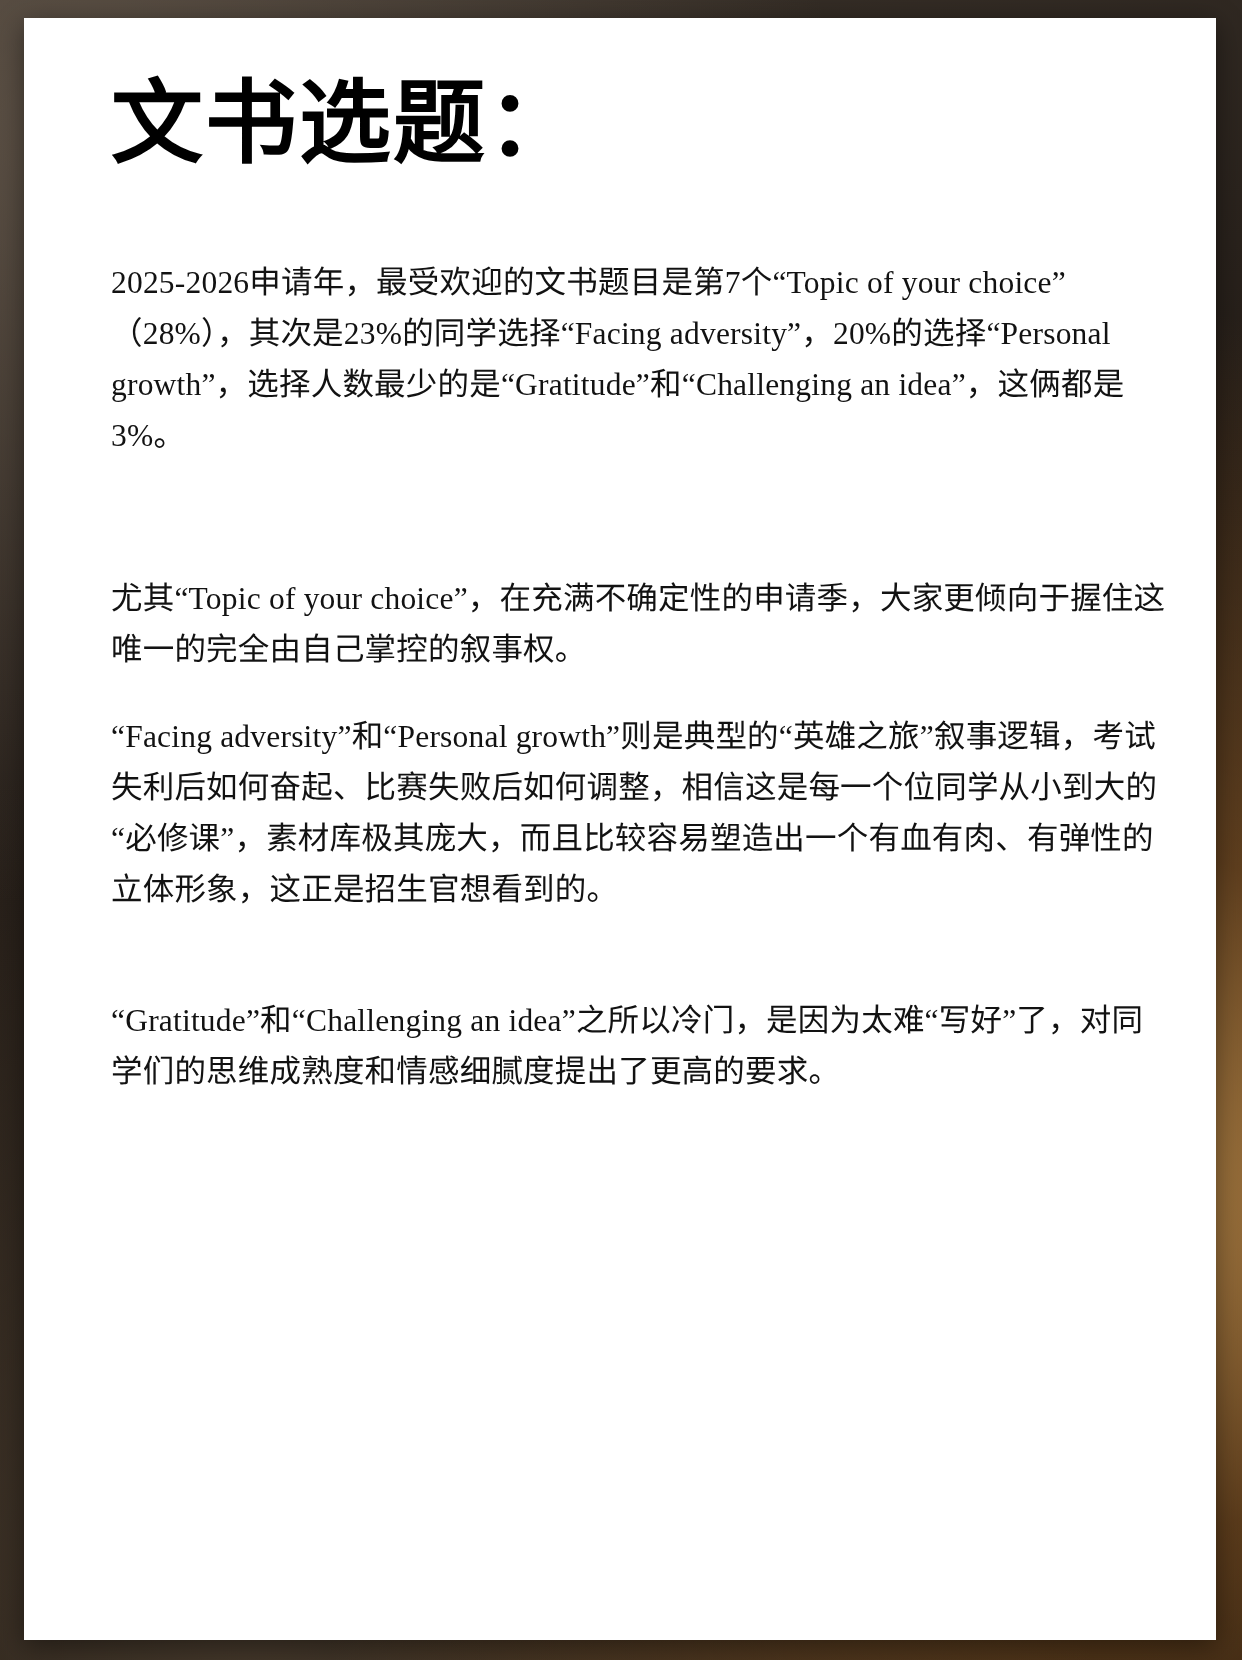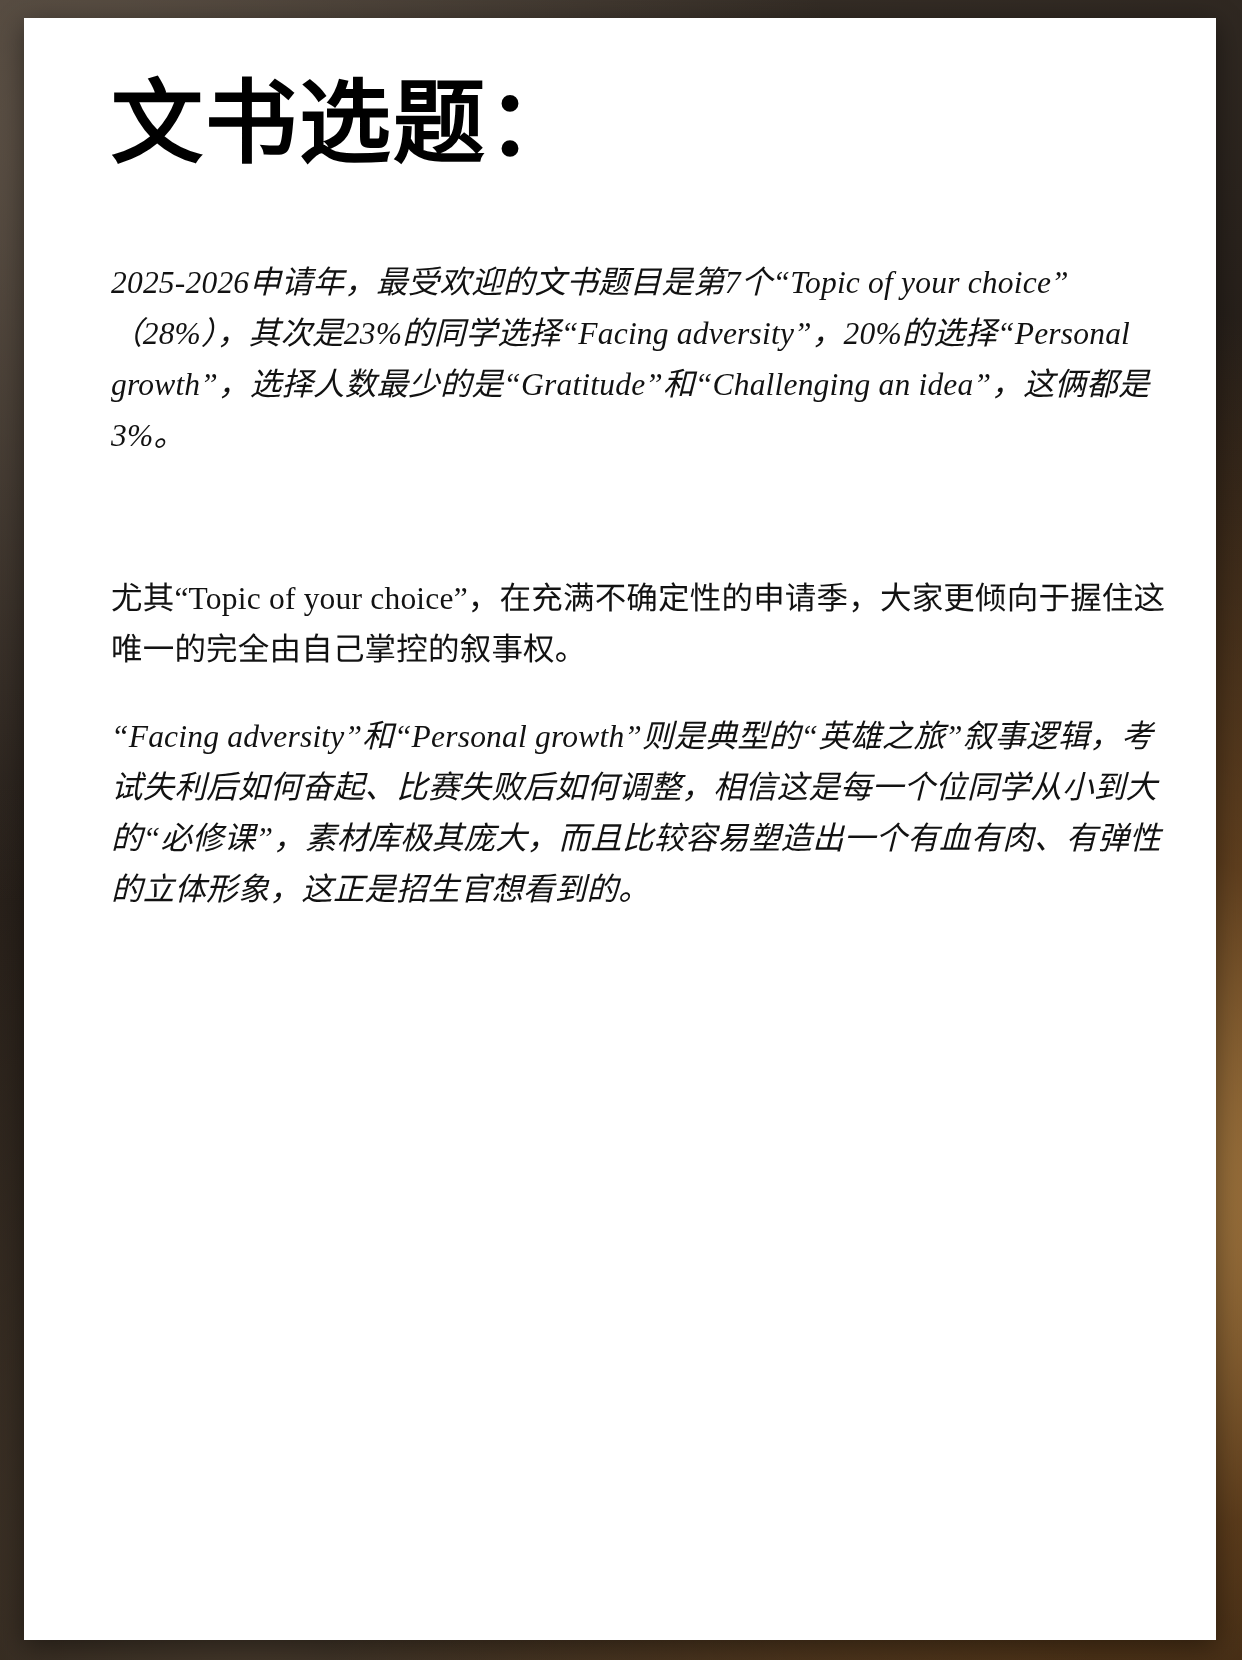--- a/index.html
+++ b/index.html
@@ -65,21 +65,20 @@
     font-size: 31.5px;
     line-height: 1.62;
     color: #121212;
     margin: 0;
     text-align: left;
     letter-spacing: 0.2px;
   }
 
   p.para.indent {
     text-indent: 0;
-    font-style: italic;
   }
 
   .gap-lg { height: 76px; }
   .gap-md { height: 36px; }
   .gap-xl { height: 80px; }
 
 </style>
 </head>
 <body>
 
@@ -100,20 +99,21 @@
       <div class="gap-md"></div>
 
       <p class="para">尤其“Topic of your choice”，在充满不确定性的申请季，大家更倾向于握住这唯一的完全由自己掌控的叙事权。</p>
 
       <div class="gap-md"></div>
 
       <p class="para indent">“Facing adversity”和“Personal growth”则是典型的“英雄之旅”叙事逻辑，考试失利后如何奋起、比赛失败后如何调整，相信这是每一个位同学从小到大的“必修课”，素材库极其庞大，而且比较容易塑造出一个有血有肉、有弹性的立体形象，这正是招生官想看到的。</p>
 
       <div class="gap-xl"></div>
 
+      <p class="para indent">“Gratitude”和“Challenging an idea”之所以冷门，是因为太难“写好”了，对同学们的思维成熟度和情感细腻度提出了更高的要求。</p>
 
       <div class="gap-md"></div>
 
 
       <div class="gap-md"></div>
 
 
     </div>
   </div>
 </div>

